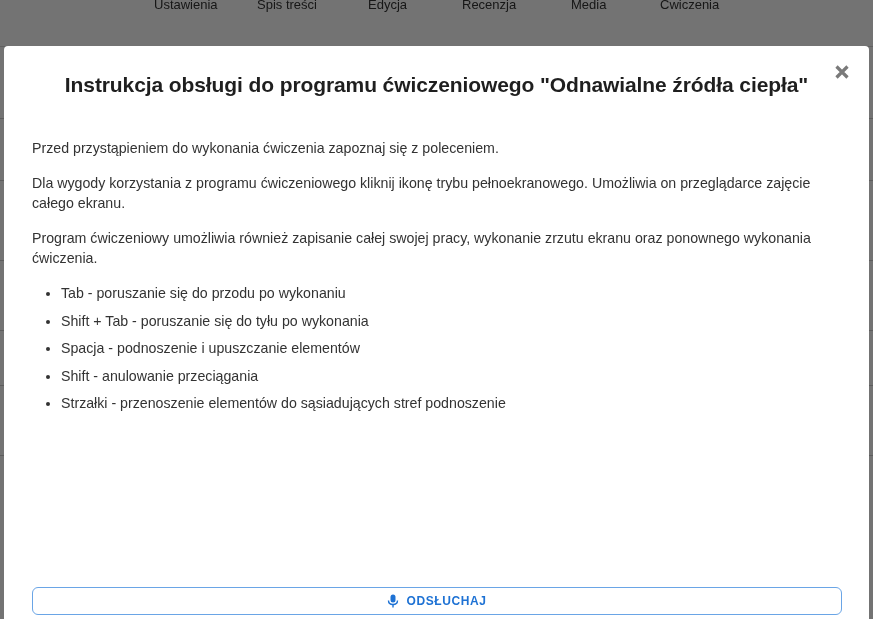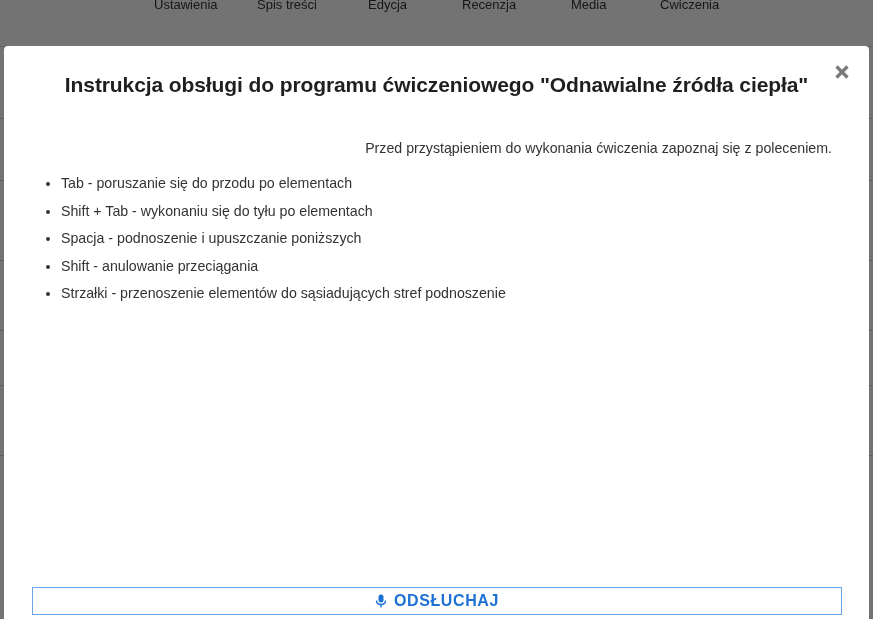--- a/index.html
+++ b/index.html
@@ -92,46 +92,45 @@
       position: absolute;
       left: 28px;
       top: 92px;
       width: 800px;
       font-size: 14.2px;
       color: #333333;
       line-height: 20px;
     }
     .modal-body p {
       margin: 0 0 15px 0;
-      text-align: right;
     }
     .modal-body ul {
       margin: 0;
       padding-left: 29px;
     }
     .modal-body li {
       margin: 0 0 7.6px 0;
       line-height: 20px;
     }
     .listen-btn {
       position: absolute;
       left: 28px;
       top: 541px;
       width: 810px;
       height: 28px;
       border: 1px solid #6aa5e6;
-      border-radius: 0;
+      border-radius: 6px;
       background: #ffffff;
       box-sizing: border-box;
       display: flex;
       align-items: center;
       justify-content: center;
       cursor: pointer;
       color: #1e72d4;
-      font-size: 16px;
+      font-size: 12px;
       font-weight: bold;
       letter-spacing: 0.6px;
     }
     .listen-btn .mic {
       width: 12px;
       height: 14px;
       margin-right: 7px;
       display: inline-flex;
     }
   </style>
@@ -169,24 +168,26 @@
   <div class="modal-title">Instrukcja obsługi do programu ćwiczeniowego "Odnawialne źródła ciepła"</div>
 
   <div class="close-btn">
     <svg width="16" height="16" viewBox="0 0 16 16">
       <path d="M2.5 2.5 L13.5 13.5 M13.5 2.5 L2.5 13.5" stroke="#7a7a7a" stroke-width="3.2" stroke-linecap="butt"></path>
     </svg>
   </div>
 
   <div class="modal-body">
     <p>Przed przystąpieniem do wykonania ćwiczenia zapoznaj się z poleceniem.</p>
+    <p>Dla wygody korzystania z programu ćwiczeniowego kliknij ikonę trybu pełnoekranowego. Umożliwia on przeglądarce zajęcie całego ekranu.</p>
+    <p>Program ćwiczeniowy umożliwia również zapisanie całej swojej pracy, wykonanie zrzutu ekranu oraz ponownego wykonania ćwiczenia.</p>
     <ul>
-      <li>Tab - poruszanie się do przodu po elementach</li>
-      <li>Shift + Tab - wykonaniu się do tyłu po elementach</li>
-      <li>Spacja - podnoszenie i upuszczanie poniższych</li>
+      <li>Tab - poruszanie się do przodu po wykonaniu</li>
+      <li>Shift + Tab - poruszanie się do tyłu po wykonania</li>
+      <li>Spacja - podnoszenie i upuszczanie elementów</li>
       <li>Shift - anulowanie przeciągania</li>
       <li>Strzałki - przenoszenie elementów do sąsiadujących stref podnoszenie</li>
     </ul>
   </div>
 
   <div class="listen-btn">
     <span class="mic">
       <svg width="12" height="14" viewBox="0 0 12 14">
         <rect x="3.5" y="0.5" width="5" height="8" rx="2.5" fill="#1e72d4"></rect>
         <path d="M1.5 6.5 Q1.5 10.5 6 10.5 Q10.5 10.5 10.5 6.5" stroke="#1e72d4" stroke-width="1.4" fill="none"></path>

